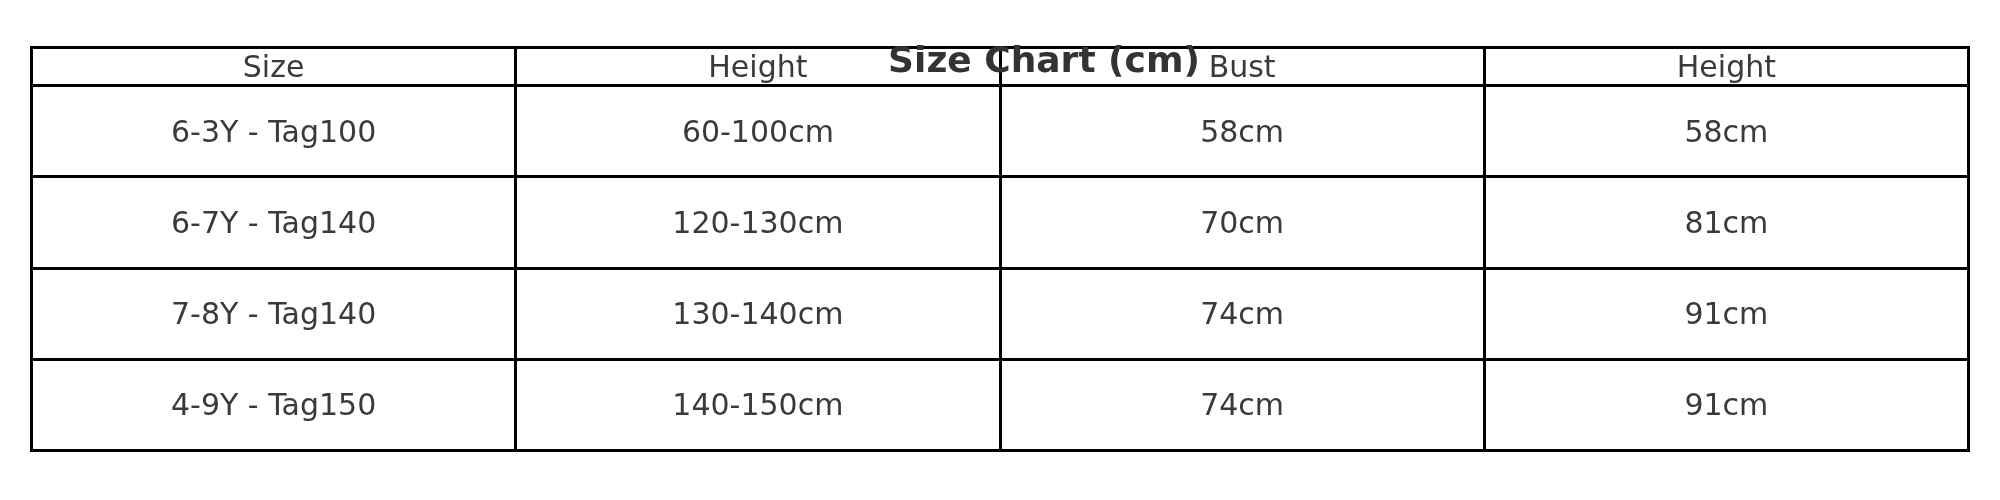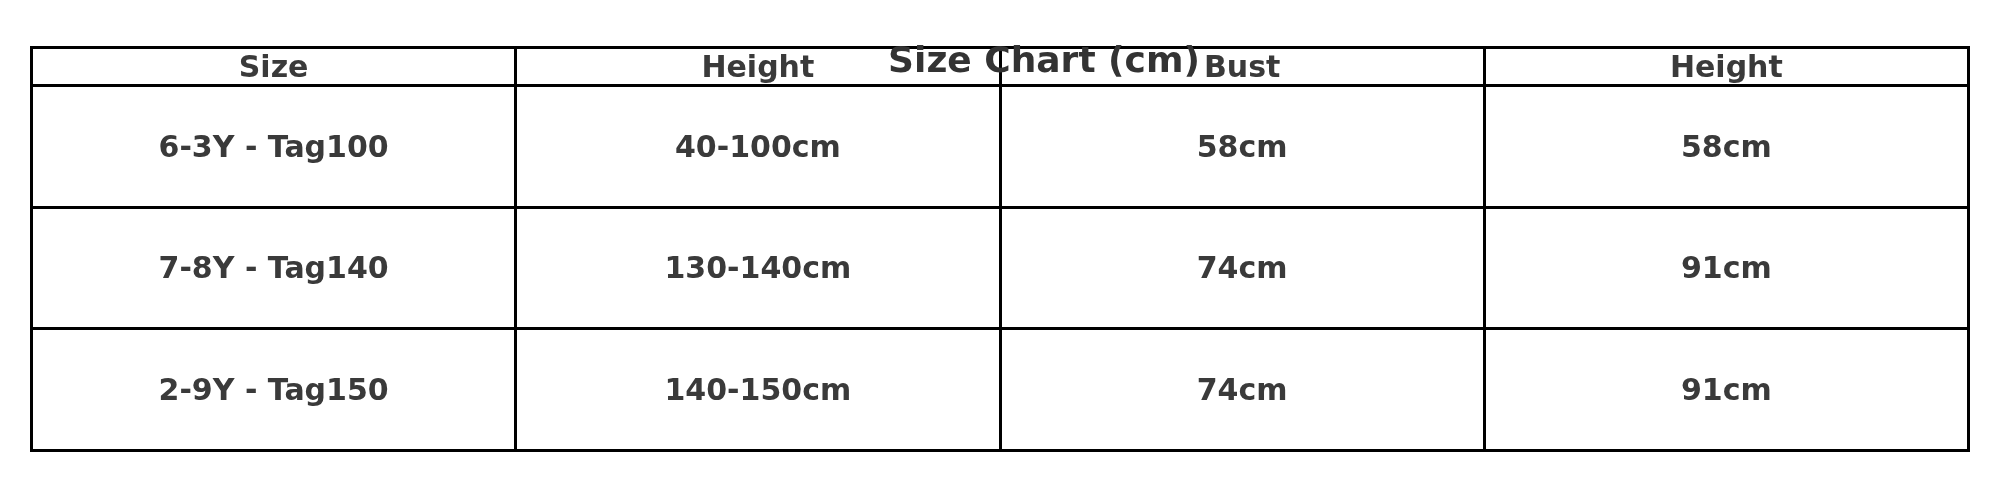--- a/index.html
+++ b/index.html
@@ -24,21 +24,21 @@
     border-collapse: collapse;
     table-layout: fixed;
     background: #ffffff;
   }
   table.size-chart th,
   table.size-chart td {
     border: 3px solid #000000;
     text-align: center;
     vertical-align: middle;
     font-size: 30px;
-    font-weight: bold;
+    font-weight: normal;
     color: #3a3a3a;
     padding: 0;
     overflow: hidden;
     white-space: nowrap;
   }
   .chart-title {
     position: absolute;
     top: 38px;
     left: 0;
     width: 100%;
@@ -62,32 +62,38 @@
       <tr>
         <th>Size</th>
         <th>Height</th>
         <th>Bust</th>
         <th>Height</th>
       </tr>
     </thead>
     <tbody>
       <tr>
         <td>6-3Y - Tag100</td>
-        <td>40-100cm</td>
+        <td>60-100cm</td>
         <td>58cm</td>
         <td>58cm</td>
+      </tr>
+      <tr>
+        <td>6-7Y - Tag140</td>
+        <td>120-130cm</td>
+        <td>70cm</td>
+        <td>81cm</td>
       </tr>
       <tr>
         <td>7-8Y - Tag140</td>
         <td>130-140cm</td>
         <td>74cm</td>
         <td>91cm</td>
       </tr>
       <tr>
-        <td>2-9Y - Tag150</td>
+        <td>4-9Y - Tag150</td>
         <td>140-150cm</td>
         <td>74cm</td>
         <td>91cm</td>
       </tr>
     </tbody>
   </table>
 
   <div class="chart-title">Size Chart (cm)</div>
 
 </div>

